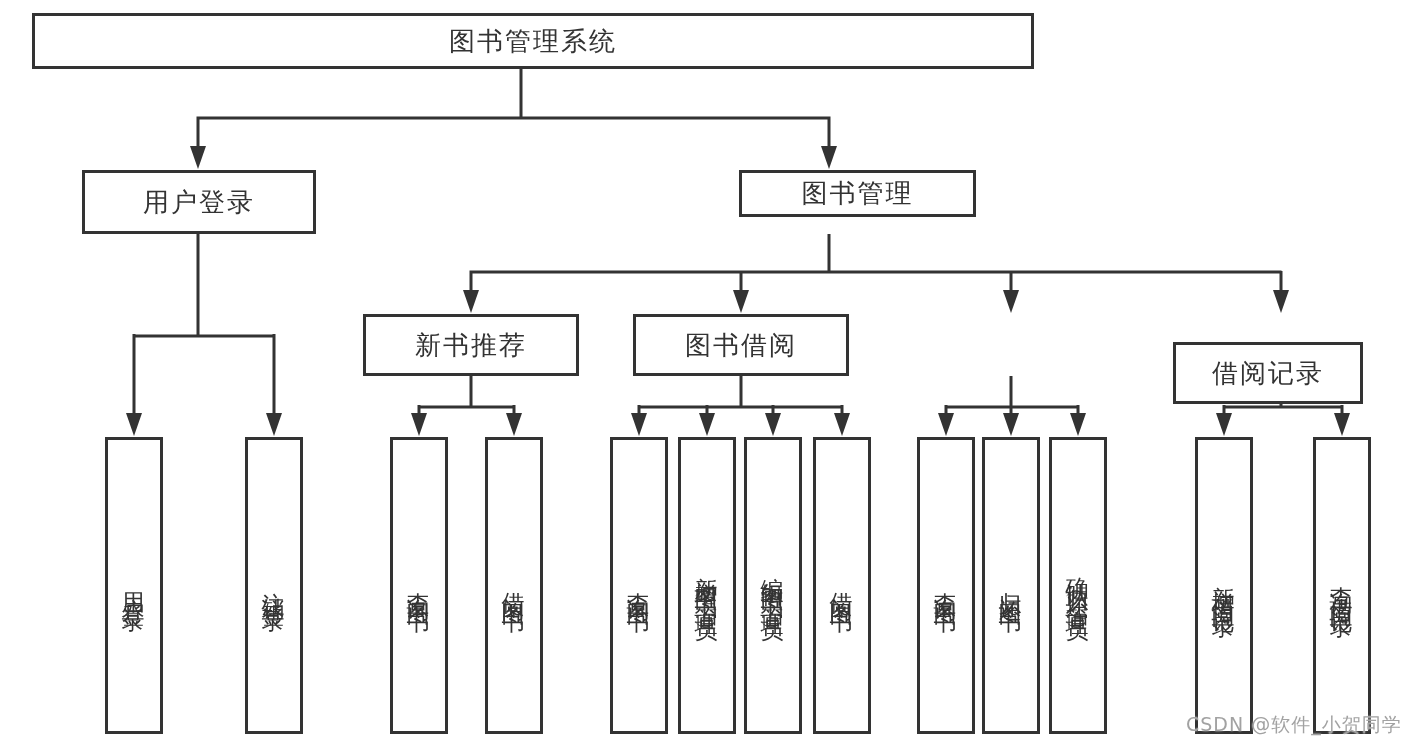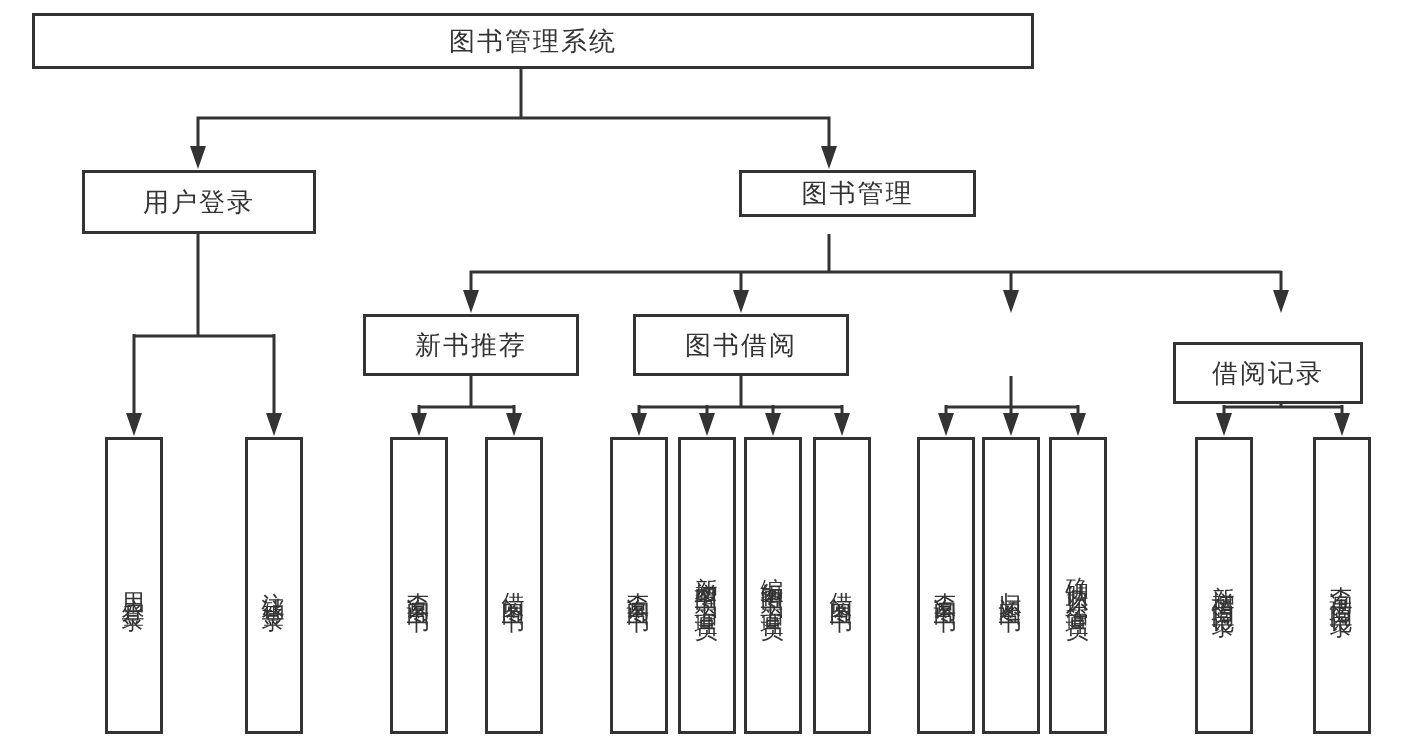--- a/index.html
+++ b/index.html
@@ -135,14 +135,15 @@
   <div id="l4" class="vbox leaf">查询图书</div>
   <div id="l5" class="vbox leaf">新增图书（管理员）</div>
   <div id="l6" class="vbox leaf">编辑图书（管理员）</div>
   <div id="l7" class="vbox leaf">借阅图书</div>
   <div id="l8" class="vbox leaf">查询图书</div>
   <div id="l9" class="vbox leaf">归还图书</div>
   <div id="l10" class="vbox leaf">确认归还（管理员）</div>
   <div id="l11" class="vbox leaf">新增借阅记录</div>
   <div id="l12" class="vbox leaf">查询借阅记录</div>
 
+  <div class="watermark">CSDN @软件_小贺同学</div>
 
 </div>
 
 </body></html>

